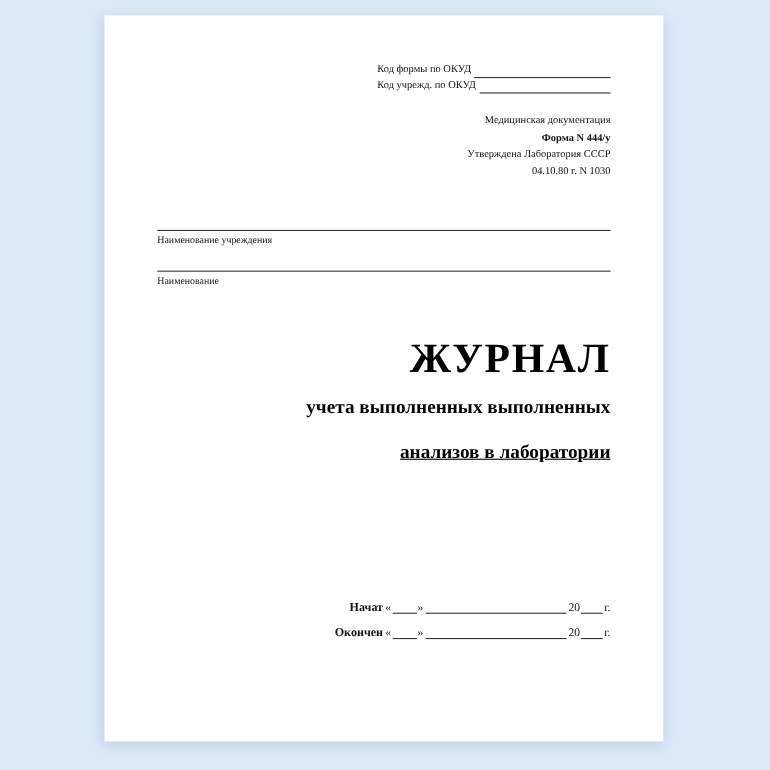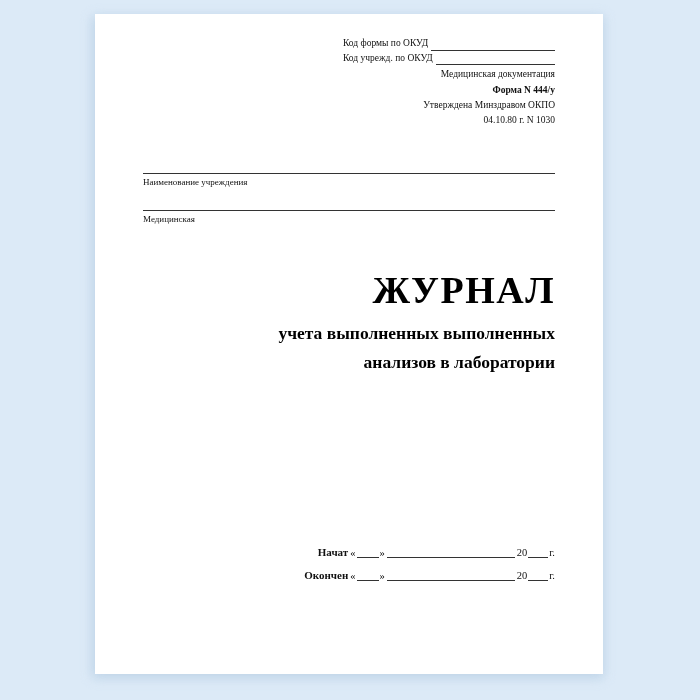--- a/index.html
+++ b/index.html
@@ -37,21 +37,21 @@
     height: 660px;
     background: #ffffff;
     box-sizing: border-box;
     padding: 0;
   }
   .page-inner {
     position: relative;
     width: 100%;
     height: 100%;
     box-sizing: border-box;
-    padding: 22px 48px 30px 48px;
+    padding: 42px 48px 30px 48px;
   }
 
   
   .code-block {
     margin-left: 200px;
     font-size: 9.5px;
     line-height: 1.55;
     color: #111;
   }
   .code-line {
@@ -64,21 +64,21 @@
   }
   .code-rule {
     flex: 1 1 auto;
     border-bottom: 1px solid #333;
     margin-left: 3px;
     height: 9px;
   }
 
   
   .form-info {
-    margin-top: 2px;
+    margin-top: 18px;
     text-align: right;
     font-size: 9.5px;
     line-height: 1.6;
     color: #111;
   }
   .form-info .bold {
     font-weight: bold;
   }
 
   
@@ -182,38 +182,38 @@
         </div>
         <div class="code-line">
           <span class="code-label">Код учрежд. по ОКУД</span>
           <span class="code-rule"></span>
         </div>
       </div>
 
       <div class="form-info">
         <div>Медицинская документация</div>
         <div class="bold">Форма N 444/у</div>
-        <div>Утверждена Минздравом ОКПО</div>
+        <div>Утверждена Лаборатория СССР</div>
         <div>04.10.80 г. N 1030</div>
       </div>
 
       <div class="fillin">
         <div class="fill-rule"></div>
         <div class="fill-caption">Наименование учреждения</div>
       </div>
 
       <div class="fillin second">
         <div class="fill-rule"></div>
-        <div class="fill-caption">Медицинская</div>
+        <div class="fill-caption">Наименование</div>
       </div>
 
       <div class="title-block">
         <div class="title-main">ЖУРНАЛ</div>
         <div class="title-sub">учета выполненных выполненных</div>
-        <div class="title-sub" style="margin-top:4px;">анализов в лаборатории</div>
+        <div class="title-sub" style="margin-top:16px;text-decoration:underline;">анализов в лаборатории</div>
       </div>
 
       <div class="bottom-block">
         <div class="date-row">
           <span class="date-label">Начат</span>
           <span class="date-quote">«</span>
           <span class="blank-short"></span>
           <span class="date-quote">»</span>
           <span class="blank-long"></span>
           <span class="date-quote">20</span>

